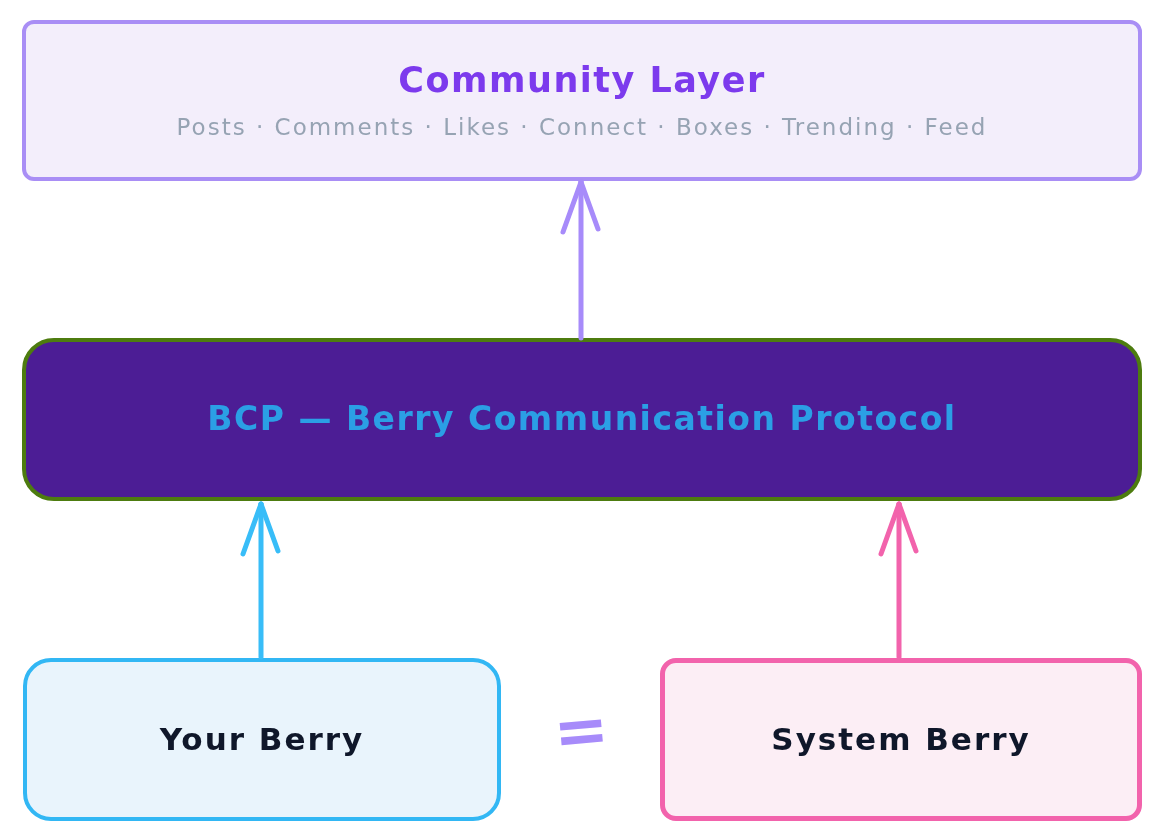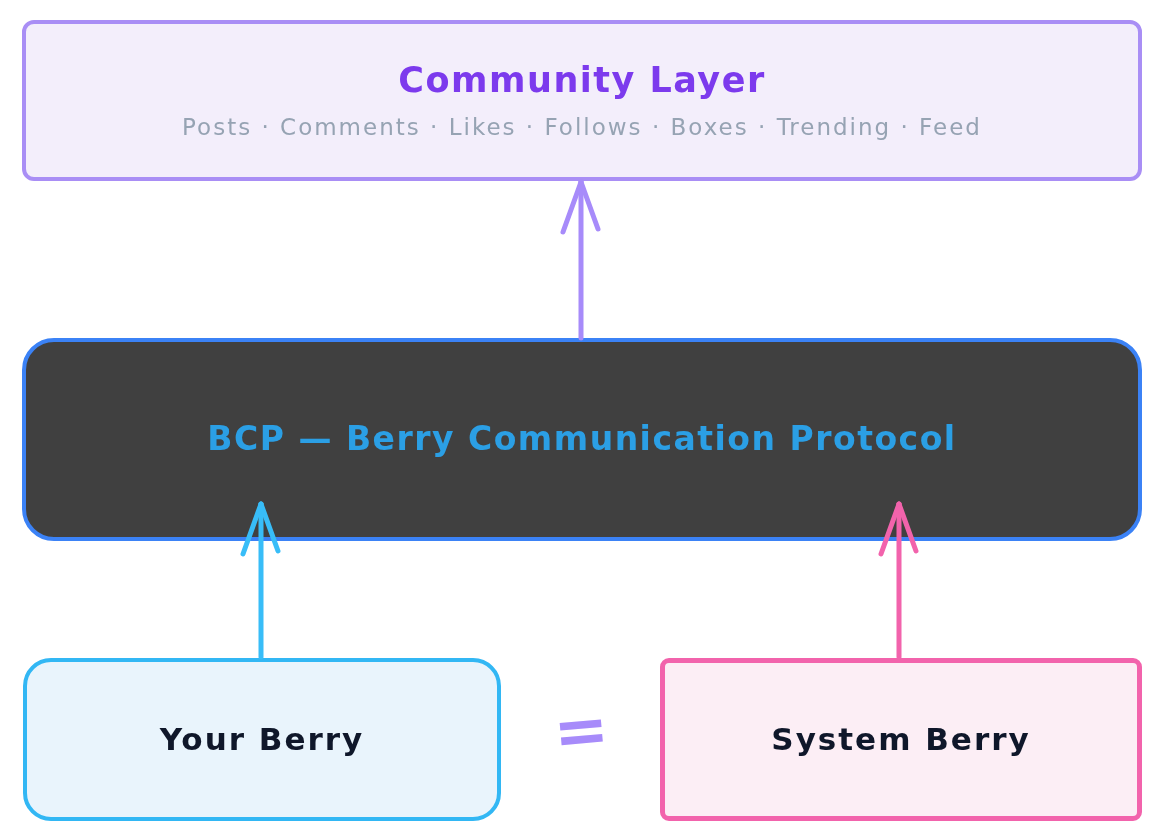--- a/index.html
+++ b/index.html
@@ -25,37 +25,37 @@
     text-align: center;
     gap: 16px;
   }
   .box-community {
     left: 22px; top: 20px; width: 1120px; height: 161px;
     background: #f3eefb;
     border: 4px solid #a98ef5;
     border-radius: 12px;
   }
   .box-bcp {
-    left: 22px; top: 338px; width: 1120px; height: 203px;
-    background: #404040;
-    border: 4px solid #3b82f6;
+    left: 22px; top: 338px; width: 1120px; height: 163px;
+    background: #4c1d95;
+    border: 4px solid #4d7c0f;
     border-radius: 32px;
   }
   .box-your-berry {
     left: 23px; top: 658px; width: 478px; height: 163px;
     background: #e9f4fc;
     border: 4px solid #32b7f4;
     border-radius: 28px;
     gap: 16px;
   }
   .box-system-berry {
     left: 660px; top: 658px; width: 482px; height: 163px;
     background: #fceef5;
     border: 5px solid #f263ac;
-    border-radius: 9px;
+    border-radius: 16px;
     gap: 12px;
   }
   .title {
     font-weight: bold;
     letter-spacing: 1.5px;
     white-space: nowrap;
     line-height: 1.1;
   }
   .title-community { font-size: 35px; color: #7c3aed; }
   .title-bcp       { font-size: 33px; color: #2b9fe5; }
@@ -92,21 +92,21 @@
     user-select: none;
   }
 </style>
 </head>
 <body>
 
 <div class="canvas">
 
   <div class="box box-community">
     <div class="title title-community">Community Layer</div>
-    <div class="subtitle">Posts · Comments · Likes · Follows · Boxes · Trending · Feed</div>
+    <div class="subtitle">Posts · Comments · Likes · Connect · Boxes · Trending · Feed</div>
   </div>
 
   <div class="box box-bcp">
     <div class="title title-bcp">BCP — Berry Communication Protocol</div>
   </div>
 
   <div class="box box-your-berry">
     <div class="title title-dark">Your Berry</div>
   </div>
 

